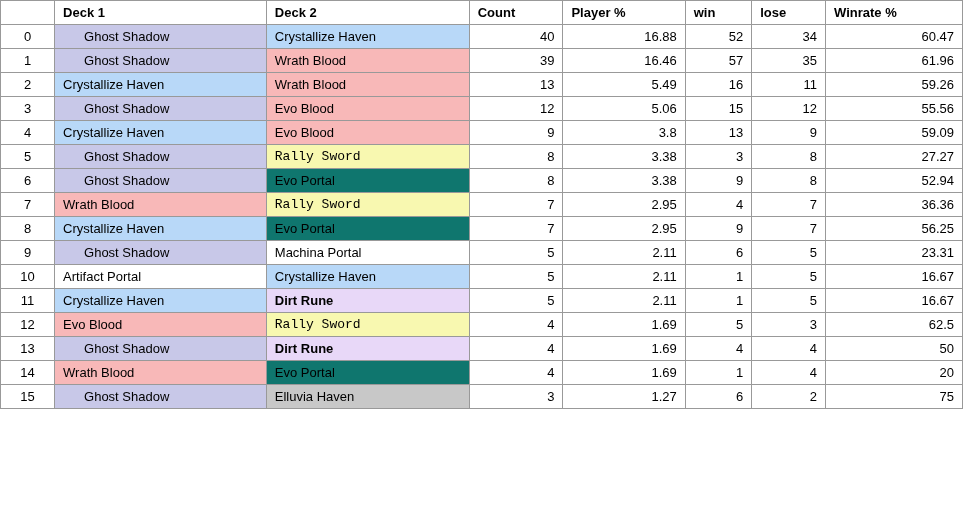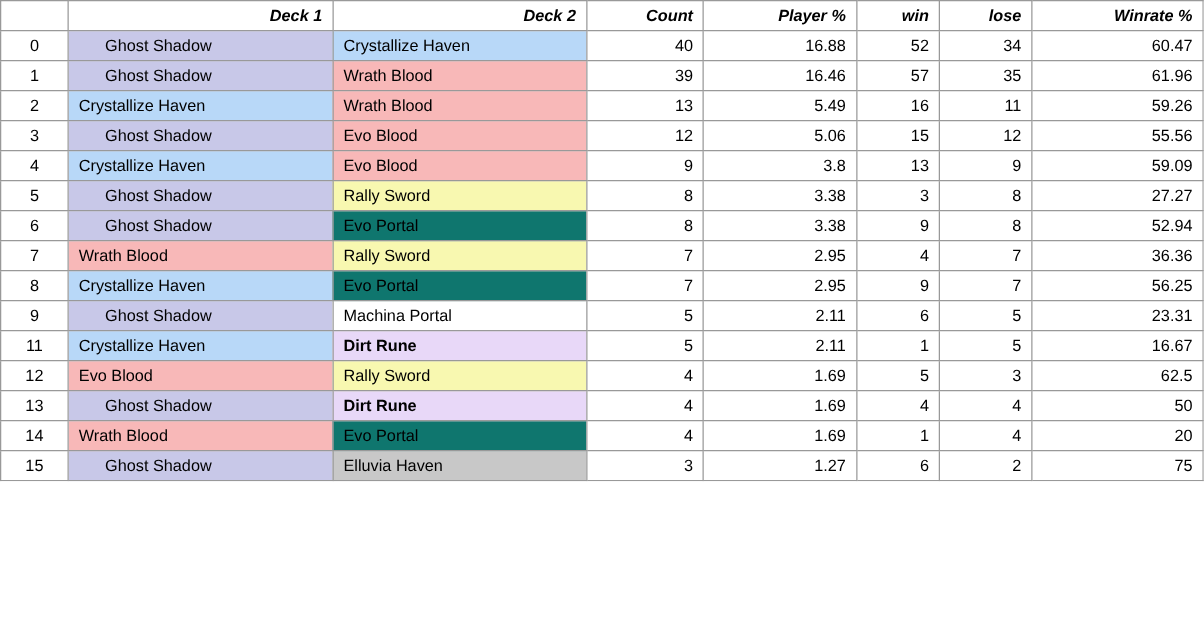--- a/index.html
+++ b/index.html
@@ -13,41 +13,40 @@
       width: 963px;
     }
     th, td {
       border: 1px solid #999;
       padding: 4px 8px;
       white-space: nowrap;
     }
     th {
       background: #fff;
       font-weight: bold;
-      text-align: right;
-      font-style: italic;
+      text-align: left;
     }
     td:first-child {
       text-align: center;
       background: #fff;
     }
     td.count, td.player-pct, td.win, td.lose, td.winrate {
       text-align: right;
     }
     
     td.row-idx {
       text-align: center;
       background: #fff;
     }
     
     .ghost-shadow { background-color: #c8c8e8; padding-left: 29px; }
     .crystallize-haven { background-color: #b8d8f8; }
     .wrath-blood { background-color: #f8b8b8; }
     .evo-blood { background-color: #f8b8b8; }
-    .rally-sword { background-color: #f8f8b0; }
+    .rally-sword { background-color: #f8f8b0; font-family: Liberation Mono, monospace; }
     .evo-portal { background-color: #0f766e; }
     .machina-portal { background-color: #fff; }
     .artifact-portal { background-color: #fff; }
     .dirt-rune { background-color: #e8d8f8; font-weight: bold; }
     .elluvia-haven { background-color: #c8c8c8; }
   </style>
 </head>
 <body>
 
 <table>
@@ -158,20 +157,30 @@
         <td class="row-idx">9</td>
         <td class="ghost-shadow">Ghost Shadow</td>
         <td class="machina-portal">Machina Portal</td>
         <td class="count">5</td>
         <td class="player-pct">2.11</td>
         <td class="win">6</td>
         <td class="lose">5</td>
         <td class="winrate">23.31</td>
       </tr>
       <tr>
+        <td class="row-idx">10</td>
+        <td class="artifact-portal">Artifact Portal</td>
+        <td class="crystallize-haven">Crystallize Haven</td>
+        <td class="count">5</td>
+        <td class="player-pct">2.11</td>
+        <td class="win">1</td>
+        <td class="lose">5</td>
+        <td class="winrate">16.67</td>
+      </tr>
+      <tr>
         <td class="row-idx">11</td>
         <td class="crystallize-haven">Crystallize Haven</td>
         <td class="dirt-rune">Dirt Rune</td>
         <td class="count">5</td>
         <td class="player-pct">2.11</td>
         <td class="win">1</td>
         <td class="lose">5</td>
         <td class="winrate">16.67</td>
       </tr>
       <tr>

